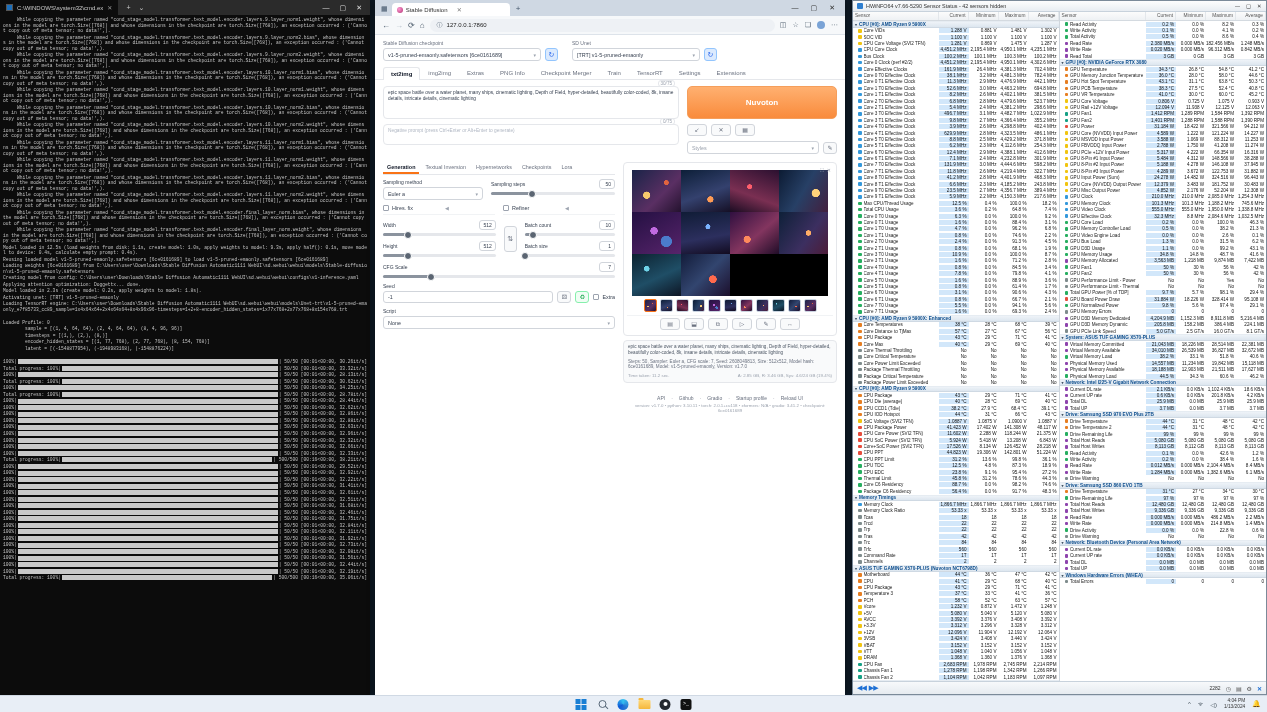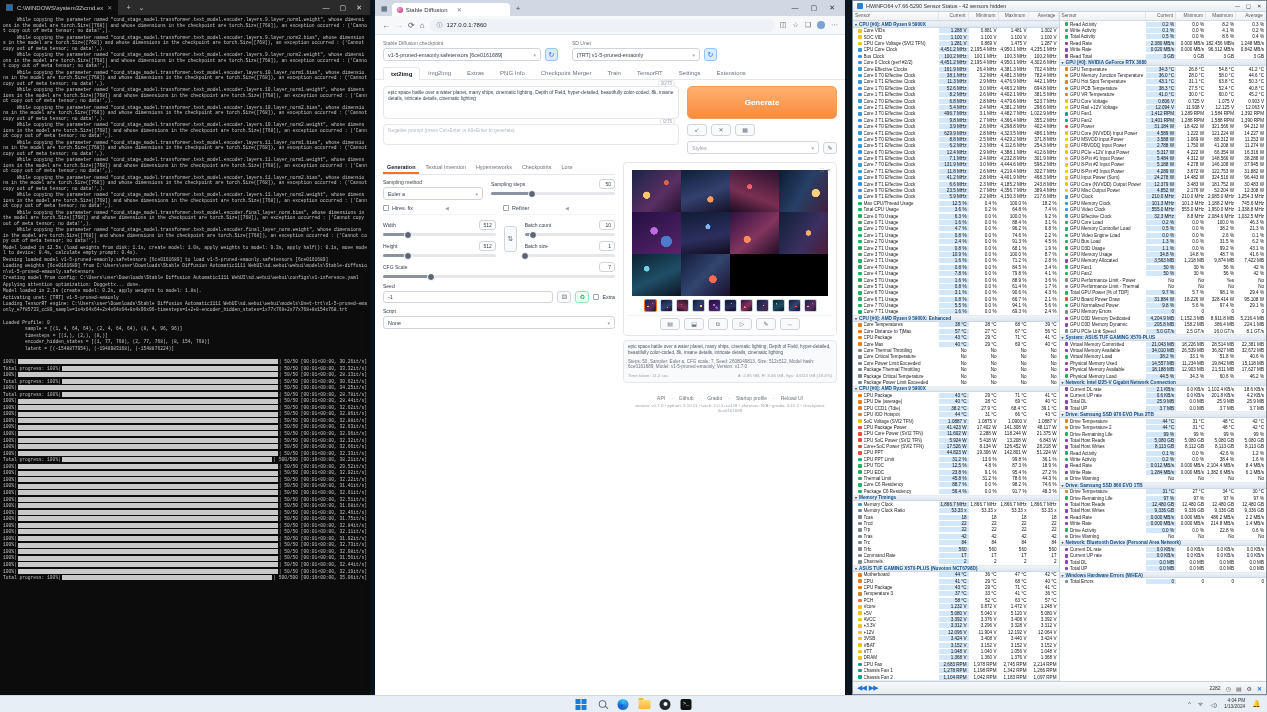--- a/index.html
+++ b/index.html
@@ -394,21 +394,21 @@
         <div class="pbox" style="height:33px">
           <span class="cnt">30/75</span>
           <div class="ptext">epic space battle over a water planet, many ships, cinematic lighting, Depth of Field, hyper-detailed, beautifully color-coded, 8k, insane details, intricate details, cinematic lighting</div>
         </div>
         <div class="pbox" style="height:21px">
           <span class="cnt">0/75</span>
           <div class="ptext ph" title="Negative prompt (press Ctrl+Enter or Alt+Enter to generate)">Negative prompt (press Ctrl+Enter or Alt+Enter to generate)</div>
         </div>
       </div>
       <div class="gcol">
-        <div class="genbtn">Generate</div>
+        <div class="genbtn">Nuvoton</div>
         <div class="minirow" id="toolbtns">
             <div class="minibtn">↙</div>
             <div class="minibtn">✕</div>
             <div class="minibtn">▦</div>
           </div>
         <div class="stylerow">
           <div class="select">
             <span>Styles</span>
               <span class="car">▾</span>
           </div>

